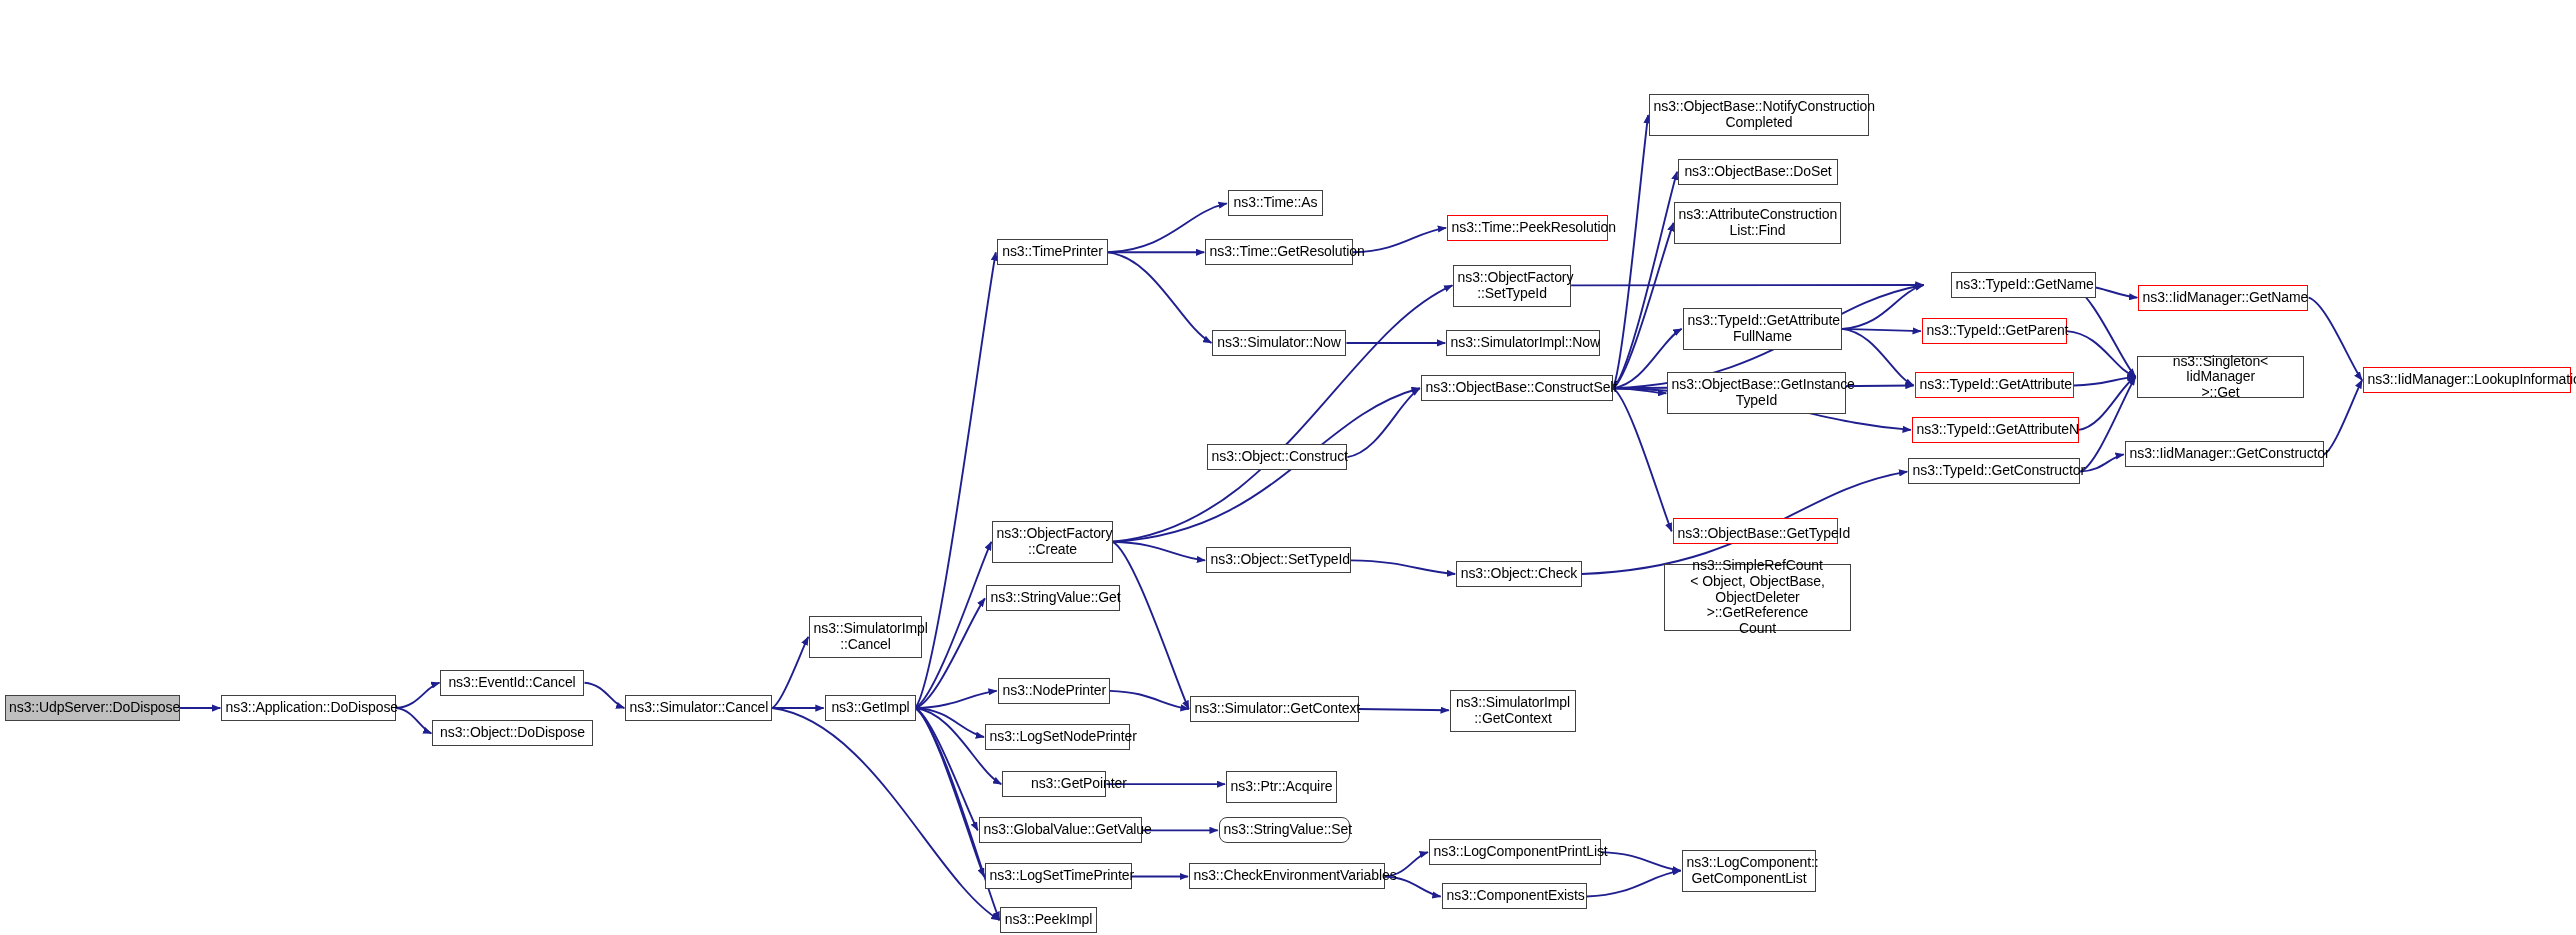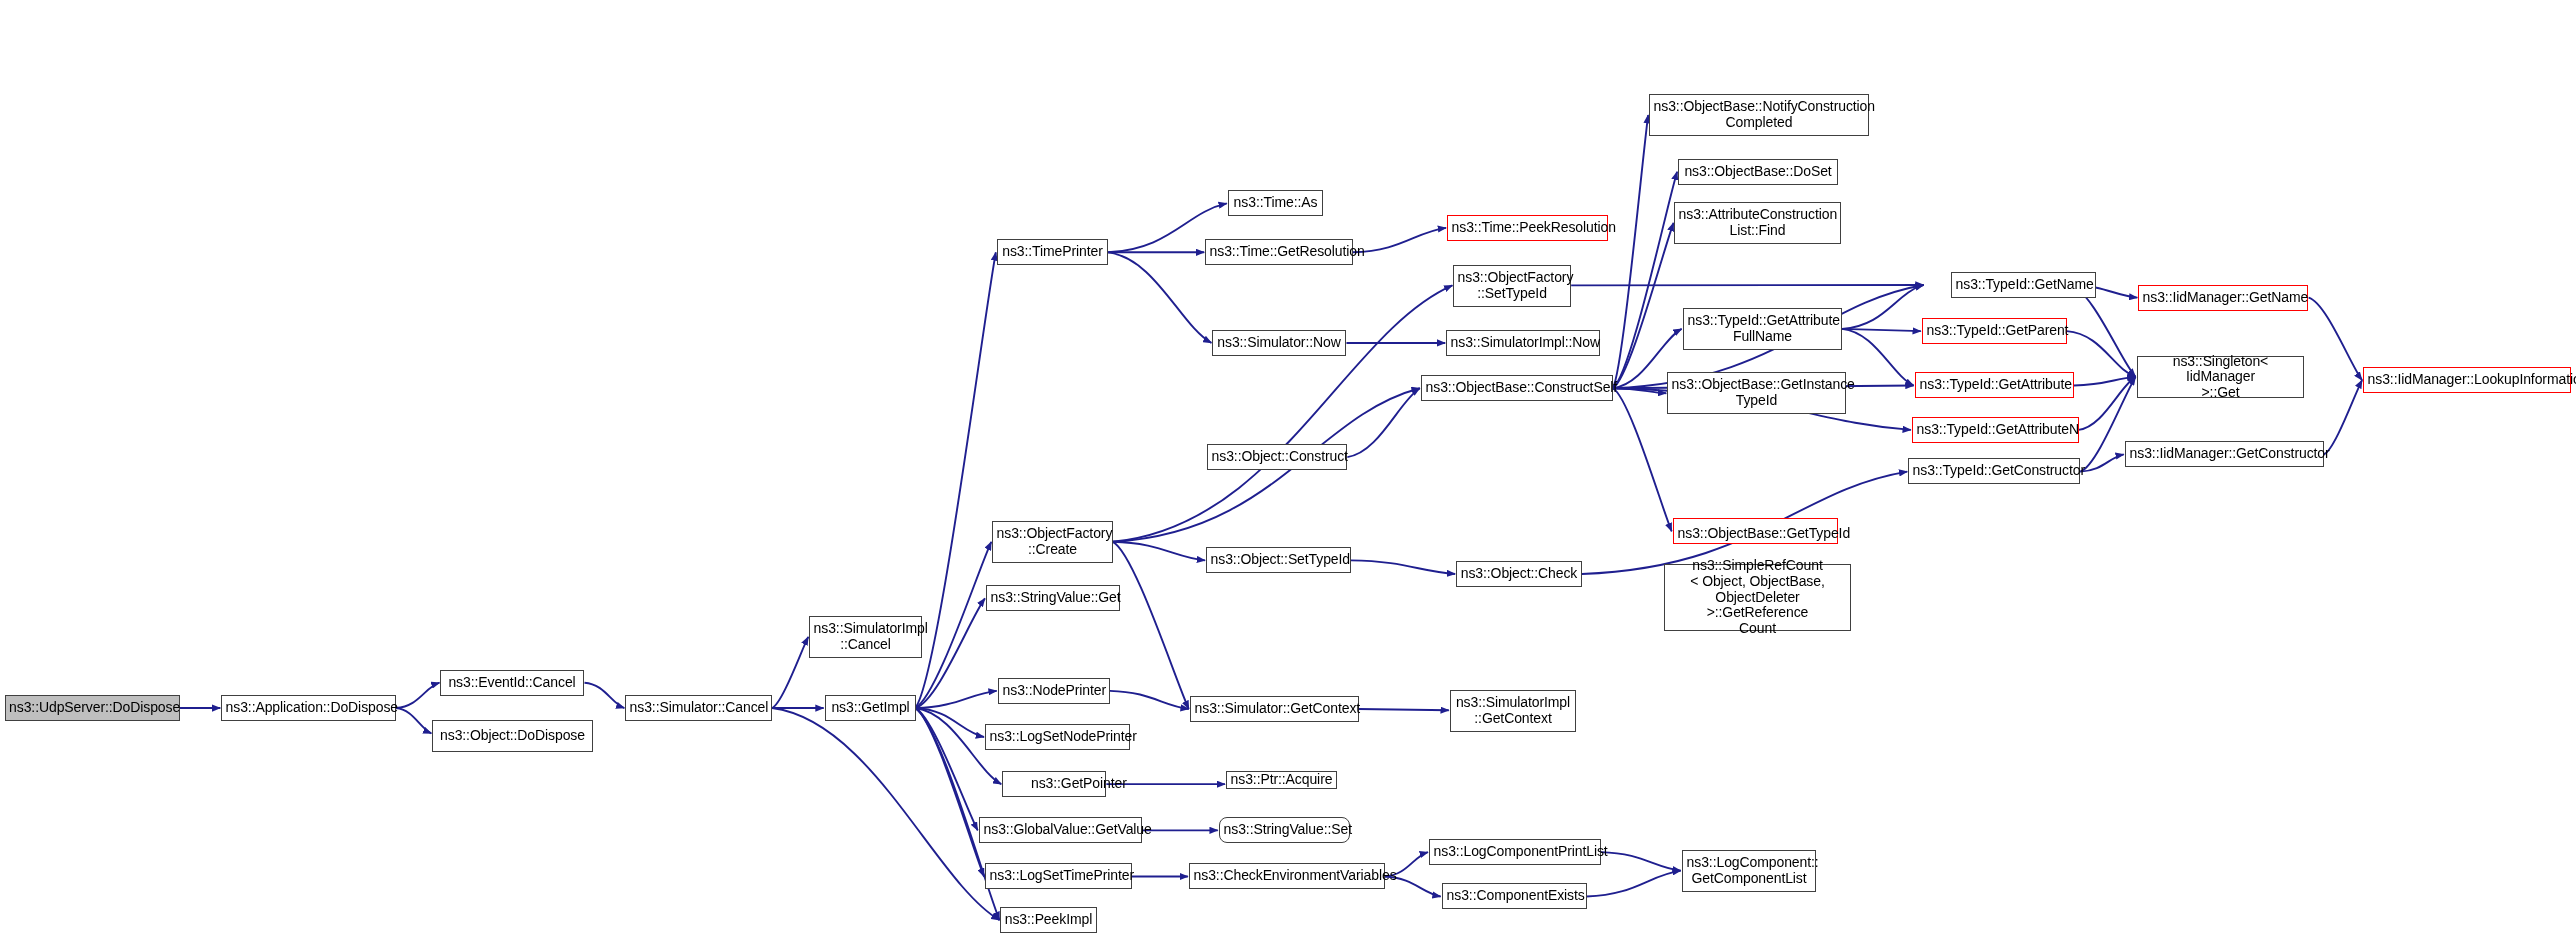--- a/index.html
+++ b/index.html
@@ -105,21 +105,21 @@
         <path d="M2565,501.5 C2576.9952,496.58 2599.2384,434.26 2607,419.5" marker-end="url(#ah)"></path>
         <path d="M1734,315 L2123,314.5" marker-end="url(#ah)"></path>
         <path d="M1746,633.5 C1935.193,626.72 1982.581,540.84 2105,520.5" marker-end="url(#ah)"></path>
         <path d="M1228,598 C1409.3827769347497,581.02 1485.634673748103,365.94 1603,315" marker-end="url(#ah)"></path>
       </g>
   </svg>
   <div id="node-layer">
       <div class="node cur" style="left: 4.5px; top: 695px; width: 175px; height: 26px;"><span>ns3::UdpServer::DoDispose</span></div>
       <div class="node" style="left: 221px; top: 695px; width: 175px; height: 26px;"><span>ns3::Application::DoDispose</span></div>
       <div class="node" style="left: 440px; top: 670px; width: 144px; height: 26px;"><span>ns3::EventId::Cancel</span></div>
-      <div class="node" style="left: 432px; top: 720px; width: 161px; height: 32px;"><span>ns3::Object::DoDispose</span></div>
+      <div class="node" style="left: 432px; top: 720px; width: 161px; height: 26px;"><span>ns3::Object::DoDispose</span></div>
       <div class="node" style="left: 625px; top: 695px; width: 147px; height: 26px;"><span>ns3::Simulator::Cancel</span></div>
       <div class="node" style="left: 809px; top: 616px; width: 113px; height: 42px;"><span>ns3::SimulatorImpl
 ::Cancel</span></div>
       <div class="node" style="left: 825px; top: 695px; width: 91px; height: 26px;"><span>ns3::GetImpl</span></div>
       <div class="node" style="left: 997px; top: 239px; width: 111px; height: 26px;"><span>ns3::TimePrinter</span></div>
       <div class="node" style="left: 1228px; top: 190px; width: 95px; height: 26px;"><span>ns3::Time::As</span></div>
       <div class="node" style="left: 1205px; top: 239px; width: 148px; height: 26px;"><span>ns3::Time::GetResolution</span></div>
       <div class="node red" style="left: 1447px; top: 215px; width: 161px; height: 26px;"><span>ns3::Time::PeekResolution</span></div>
       <div class="node" style="left: 1453px; top: 265px; width: 118px; height: 42px;"><span>ns3::ObjectFactory
 ::SetTypeId</span></div>
@@ -128,21 +128,21 @@
       <div class="node" style="left: 1421px; top: 375px; width: 192px; height: 26px;"><span>ns3::ObjectBase::ConstructSelf</span></div>
       <div class="node" style="left: 1207px; top: 444px; width: 140px; height: 26px;"><span>ns3::Object::Construct</span></div>
       <div class="node" style="left: 992px; top: 521px; width: 121px; height: 42px;"><span>ns3::ObjectFactory
 ::Create</span></div>
       <div class="node" style="left: 986px; top: 585px; width: 134px; height: 26px;"><span>ns3::StringValue::Get</span></div>
       <div class="node" style="left: 1206px; top: 547px; width: 145px; height: 26px;"><span>ns3::Object::SetTypeId</span></div>
       <div class="node" style="left: 1456px; top: 561px; width: 126px; height: 26px;"><span>ns3::Object::Check</span></div>
       <div class="node" style="left: 998px; top: 678px; width: 112px; height: 26px;"><span>ns3::NodePrinter</span></div>
       <div class="node" style="left: 985px; top: 724px; width: 145px; height: 26px;"><span>ns3::LogSetNodePrinter</span></div>
       <div class="node" style="left: 1002px; top: 771px; width: 104px; height: 26px; padding-left: 28px;"><span>ns3::GetPointer</span></div>
-      <div class="node" style="left: 1226px; top: 771px; width: 111px; height: 18px;"><span>ns3::Ptr::Acquire</span></div>
+      <div class="node" style="left: 1226px; top: 771px; width: 111px; height: 32px;"><span>ns3::Ptr::Acquire</span></div>
       <div class="node" style="left: 979px; top: 817px; width: 163px; height: 26px;"><span>ns3::GlobalValue::GetValue</span></div>
       <div class="node" style="left: 1219px; top: 817px; width: 131px; height: 26px; border-radius: 8px;"><span>ns3::StringValue::Set</span></div>
       <div class="node" style="left: 985px; top: 863px; width: 147px; height: 26px;"><span>ns3::LogSetTimePrinter</span></div>
       <div class="node" style="left: 1189px; top: 863px; width: 196px; height: 26px;"><span>ns3::CheckEnvironmentVariables</span></div>
       <div class="node" style="left: 1000px; top: 907px; width: 97px; height: 26px;"><span>ns3::PeekImpl</span></div>
       <div class="node" style="left: 1429px; top: 839px; width: 172px; height: 26px;"><span>ns3::LogComponentPrintList</span></div>
       <div class="node" style="left: 1442px; top: 883px; width: 145px; height: 26px;"><span>ns3::ComponentExists</span></div>
       <div class="node" style="left: 1682px; top: 850px; width: 134px; height: 42px;"><span>ns3::LogComponent::
 GetComponentList</span></div>
       <div class="node" style="left: 1190px; top: 696px; width: 169px; height: 26px;"><span>ns3::Simulator::GetContext</span></div>

